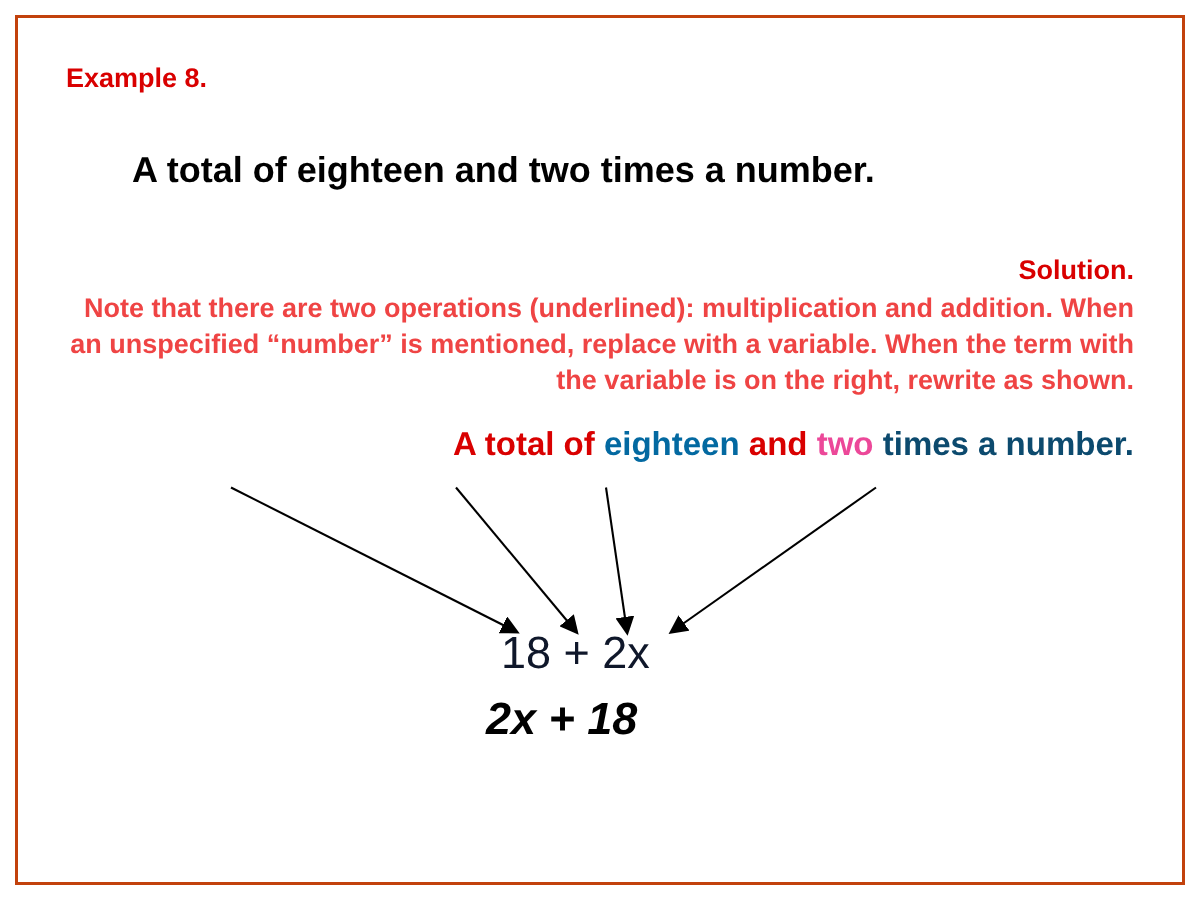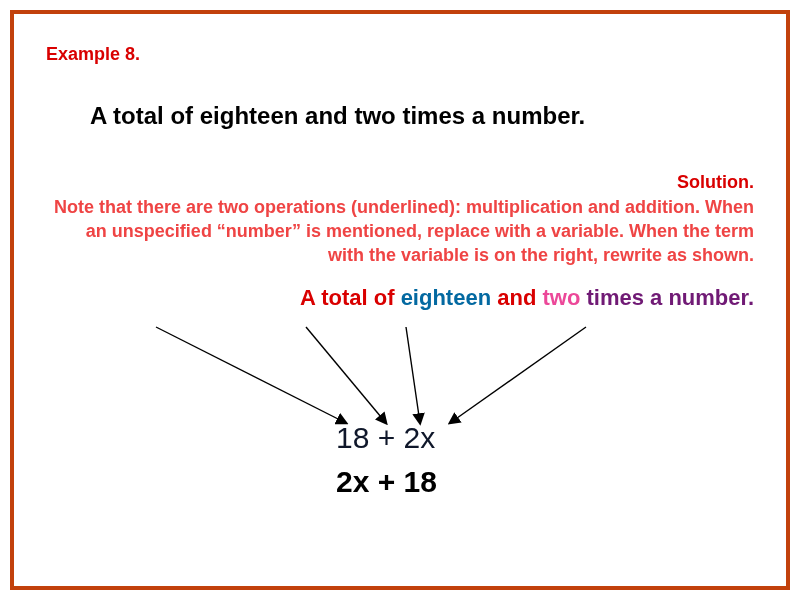--- a/index.html
+++ b/index.html
@@ -6,33 +6,33 @@
   body {
     width: 800px;
     height: 600px;
     background: #fff;
     font-family: Arial, Helvetica, sans-serif;
     position: relative;
   }
   .frame {
     position: absolute;
     left: 10px; top: 10px; right: 10px; bottom: 10px;
-    border: 4px solid #c2410c;
+    border: 2px solid #c2410c;
     padding: 28px 32px 20px 32px;
   }
   .heading-line {
     font-size: 18px;
     font-weight: bold;
     line-height: 1.35;
   }
   .red { color: #d90000; }
   .black { color: #000; }
   .blue { color: #0369a1; }
   .green { color: #ec4899; }
-  .orange { color: #701a75; }
+  .orange { color: #0c4a6e; }
   .statement {
     font-size: 24px;
     font-weight: bold;
     color: #000;
     margin: 36px 0 40px 44px;
   }
   .solution-block {
     margin-top: 8px;
     text-align: right;
   }
@@ -55,24 +55,25 @@
   }
   .expr1 {
     position: absolute;
     left: 290px; top: 100px;
     font-size: 30px;
     font-weight: normal;
     color: #0f172a;
   }
   .expr2 {
     position: absolute;
-    left: 290px; top: 144px;
+    left: 280px; top: 144px;
     font-size: 30px;
     font-weight: bold;
     color: #000;
+    font-style: italic;
   }
   svg.arrows {
     position: absolute;
     left: 0; top: 0;
     width: 100%; height: 100%;
     overflow: visible;
   }
 </style>
 </head>
 <body>

